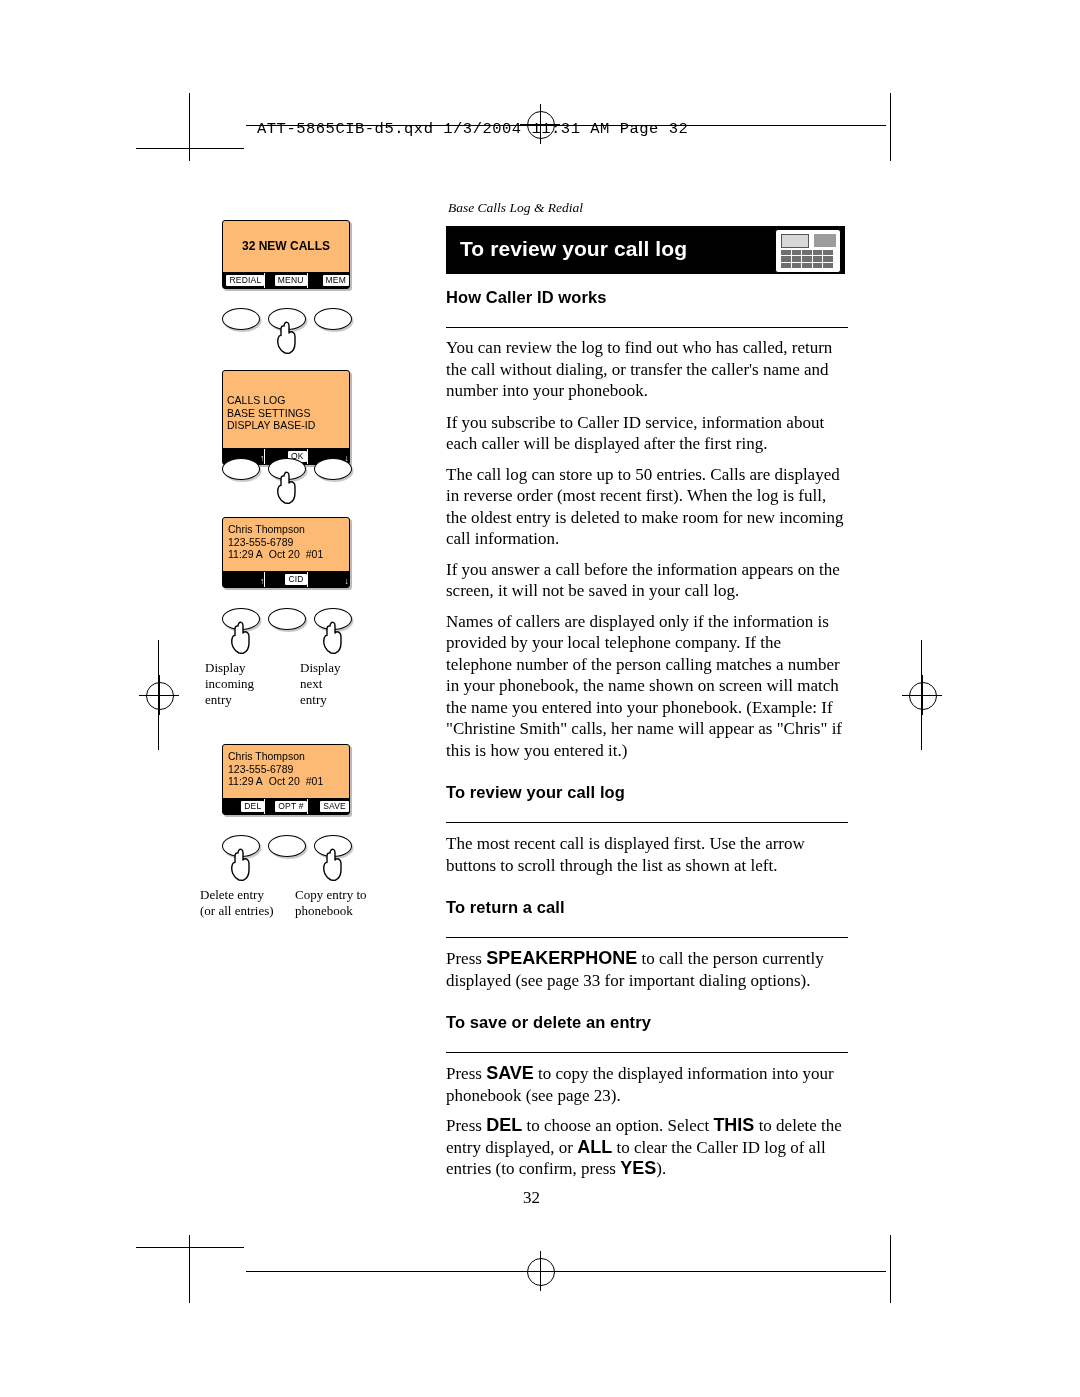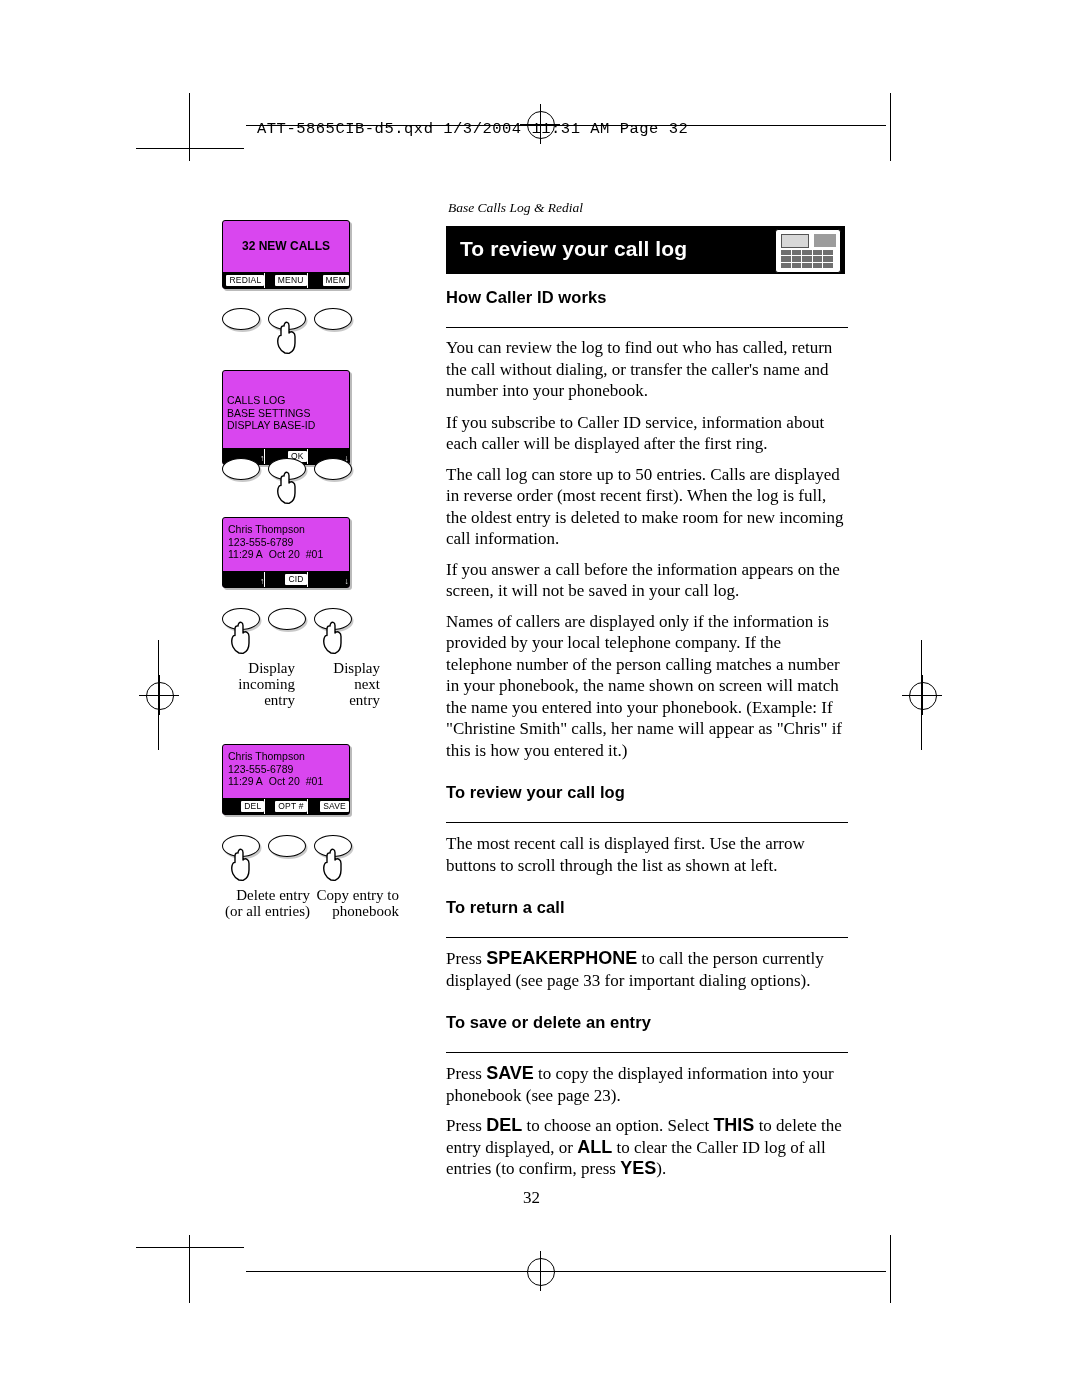--- a/index.html
+++ b/index.html
@@ -142,21 +142,21 @@
   .sec-block { margin-top: 22px; }
   .sc {
     font-family: "Liberation Sans", sans-serif;
     font-weight: bold;
     font-size: 18px;
   }
 
   .lcd {
     position: relative;
     width: 128px;
-    background: #d946ef;
+    background: #fdba74;
     border: 1.6px solid #000;
     border-radius: 3px;
     box-shadow: 2px 2px 0 #bbb;
   }
   .lcd .lcd-body {
     padding: 5px 6px 3px 6px;
   }
   .lcd .lcd-line {
     font-family: "Liberation Sans", sans-serif;
     font-size: 10.5px;
@@ -225,23 +225,23 @@
   .hand {
     position: absolute;
     width: 26px;
     height: 30px;
   }
   .hand svg { display: block; }
 
   .caption {
     position: absolute;
     font-family: "Liberation Serif", serif;
-    font-size: 15px;
+    font-size: 13px;
     line-height: 16px;
-    text-align: right;
+    text-align: left;
   }
 
   .page-num {
     position: absolute;
     left: 523px;
     top: 1188px;
     font-family: "Liberation Serif", serif;
     font-size: 17px;
   }
 </style>

